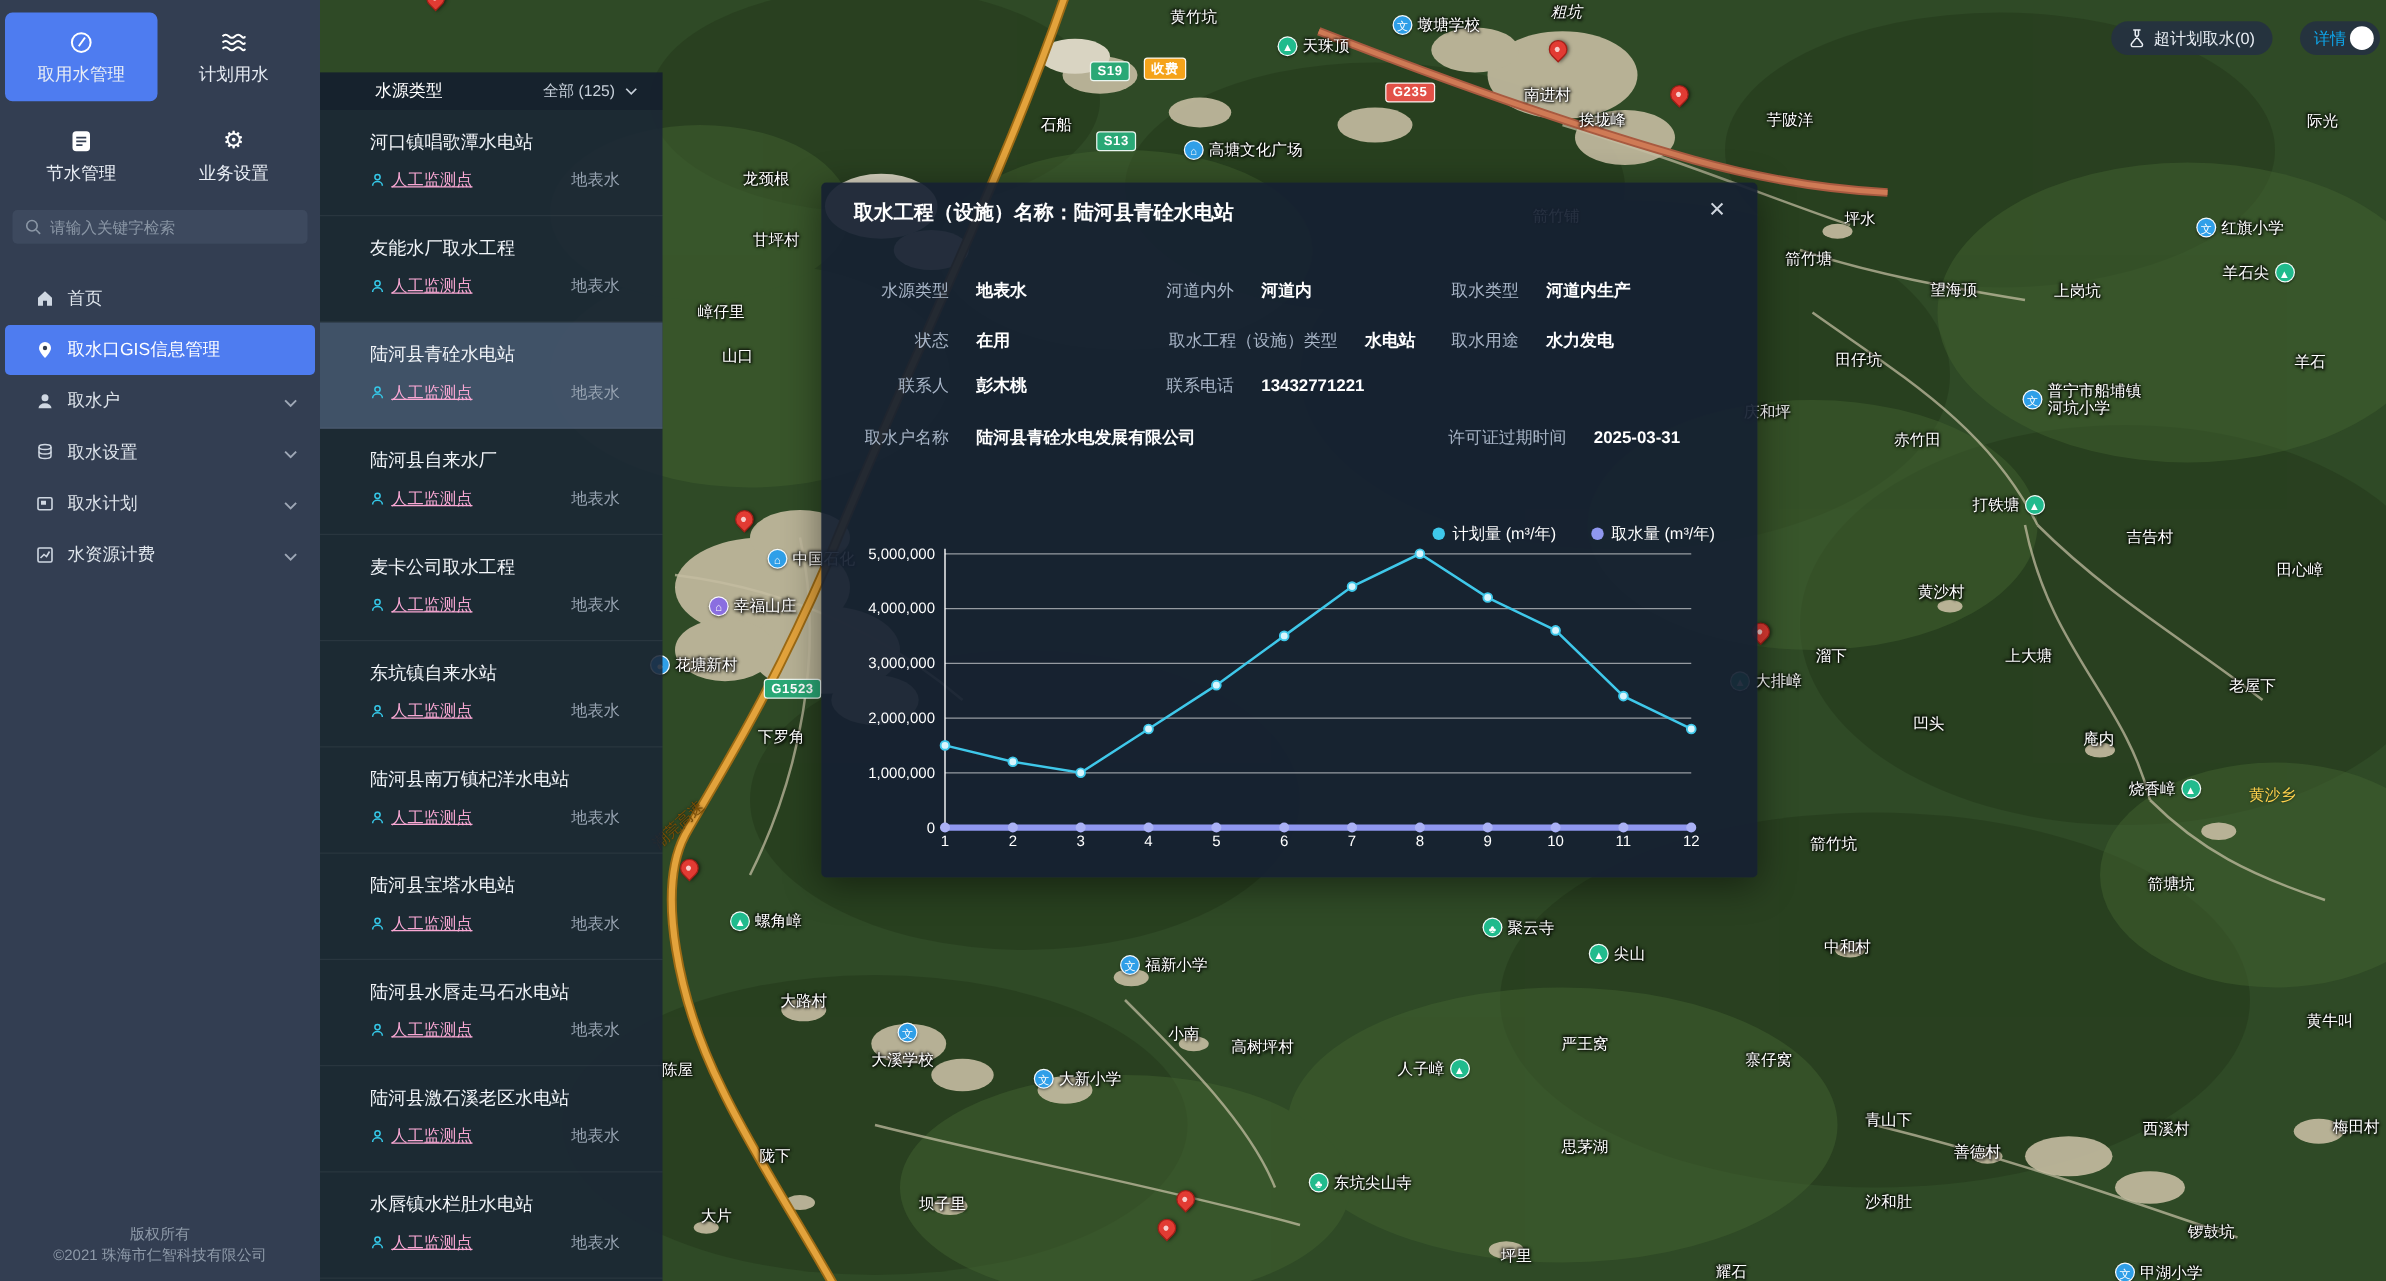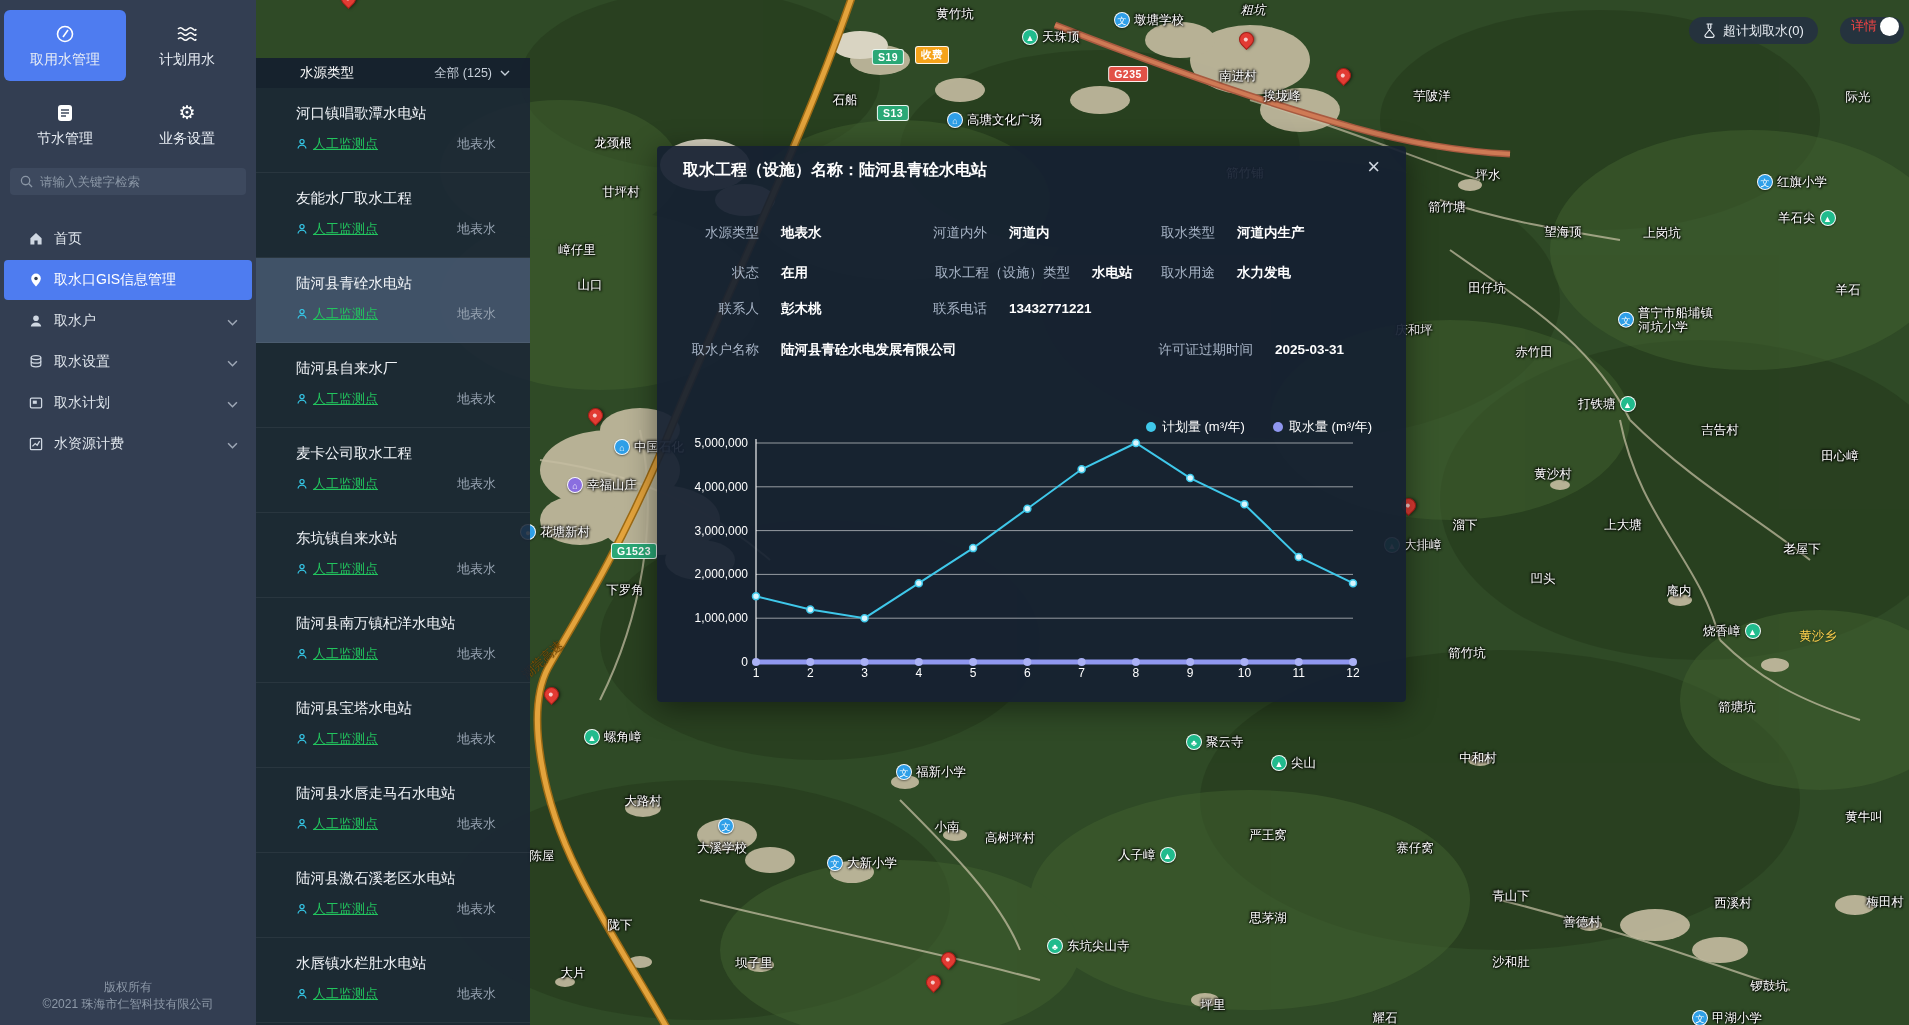--- a/index.html
+++ b/index.html
@@ -69,21 +69,21 @@
   .st-filter { height:30px; background:rgba(15,24,38,.45); display:flex; align-items:center;
     padding:0 20px 0 44px; color:#fff; font-size:13.5px; }
   .st-filter .fv { margin-left:auto; color:#c7d0da; font-size:12.5px; display:flex;
     align-items:center; gap:8px; cursor:pointer; }
   .st-list { }
   .st-item { height:85px; padding:16px 34px 0 40px; border-bottom:1px solid rgba(255,255,255,.06);
     cursor:pointer; }
   .st-item.sel { background:rgba(94,114,145,.55); }
   .st-name { color:#f2f5f9; font-size:14.5px; }
   .st-sub { margin-top:12px; display:flex; align-items:center; }
-  .st-mon { color:#22c55e; font-size:13px; text-decoration:underline; display:flex;
+  .st-mon { color:#f9a8d4; font-size:13px; text-decoration:underline; display:flex;
     align-items:center; gap:5px; cursor:pointer; }
   .st-src { margin-left:auto; color:#97a3b1; font-size:13px; }
 
   
   #modal { position:absolute; left:657px; top:146px; width:749px; height:556px; z-index:5;
     background:rgba(21,32,50,.93); border-radius:4px; box-shadow:0 6px 30px rgba(0,0,0,.45); }
   #modal .title { position:absolute; left:26px; top:14px; color:#fff; font-size:16px; font-weight:bold; }
   #modal .close { position:absolute; right:26px; top:10px; color:#cfd6df; font-size:22px;
     line-height:22px; cursor:pointer; }
   .fpair { position:absolute; display:flex; font-size:13.5px; line-height:17px; }
@@ -100,22 +100,22 @@
   .lg { display:flex; align-items:center; gap:6px; color:#fff; font-size:13px; }
   .lg .dot { width:10px; height:10px; border-radius:50%; }
   #chart { position:absolute; left:0; top:268px; }
   #chart text { font-size:12px; fill:#fff; }
 
   
   #overplan { position:absolute; left:1689px; top:17px; height:27px; z-index:6;
     background:rgba(36,48,66,.88); border-radius:14px; display:flex; align-items:center;
     gap:7px; padding:0 14px; color:#e8edf3; font-size:13px; cursor:pointer; }
   #detail-toggle { position:absolute; left:1840px; top:17px; width:64px; height:27px; z-index:6;
-    background:rgba(36,48,66,.88); border-radius:14px; display:flex; align-items:flex-start;
-    padding:0 5px 0 11px; color:#ef4444; font-size:13px; cursor:pointer; }
+    background:rgba(36,48,66,.88); border-radius:14px; display:flex; align-items:center;
+    padding:0 5px 0 11px; color:#0ea5e9; font-size:13px; cursor:pointer; }
   #detail-toggle .knob { margin-left:auto; width:19px; height:19px; border-radius:50%; background:#fff; }
 </style>
 </head>
 <body>
 
 <div id="app">
 
   <div id="map">
     <svg width="1909" height="1025">
       <rect width="1909" height="1025" fill="#2f4a26"></rect>
@@ -234,21 +234,21 @@
       <div class="mlabel ctr" style="left: 1840px; top: 456px;"><span>田心嶂</span></div>
       <div class="mlabel ctr" style="left: 1553px; top: 474px;"><span>黄沙村</span></div>
       <div class="mlabel ctr" style="left: 1465px; top: 525px;"><span>溜下</span></div>
       <div class="mlabel ctr" style="left: 1623px; top: 525px;"><span>上大塘</span></div>
       <div class="mlabel" style="left: 1384px; top: 545px;"><span class="mic mic-mtn">▲</span><span>大排嶂</span></div>
       <div class="mlabel ctr" style="left: 1802px; top: 549px;"><span>老屋下</span></div>
       <div class="mlabel ctr" style="left: 1543px; top: 579px;"><span>凹头</span></div>
       <div class="mlabel ctr" style="left: 1679px; top: 591px;"><span>庵内</span></div>
       <div class="mlabel" style="left: 1703px; top: 631px;"><span>烧香嶂</span><span class="mic mic-mtn">▲</span></div>
       <div class="mlabel ctr" style="left: 1818px; top: 636px; color: rgb(255, 210, 77); text-shadow: rgba(0, 0, 0, 0.6) 0px 0px 2px;"><span>黄沙乡</span></div>
-      <div class="mlabel ctr" style="left: 1467px; top: 653px; align-items: flex-end;"><span>箭竹坑</span></div>
+      <div class="mlabel ctr" style="left: 1467px; top: 675px; align-items: flex-end;"><span>箭竹坑</span></div>
       <div class="mlabel ctr" style="left: 1737px; top: 707px;"><span>箭塘坑</span></div>
       <div class="mlabel ctr" style="left: 643px; top: 801px;"><span>大路村</span></div>
       <div class="mlabel" style="left: 718px; top: 826px;"><span class="mic mic-school">文</span><span></span></div>
       <div class="mlabel ctr" style="left: 722px; top: 848px;"><span>大溪学校</span></div>
       <div class="mlabel" style="left: 827px; top: 863px;"><span class="mic mic-school">文</span><span>大新小学</span></div>
       <div class="mlabel" style="left: 896px; top: 772px;"><span class="mic mic-school">文</span><span>福新小学</span></div>
       <div class="mlabel ctr" style="left: 947px; top: 827px;"><span>小南</span></div>
       <div class="mlabel ctr" style="left: 1010px; top: 838px;"><span>高树坪村</span></div>
       <div class="mlabel" style="left: 1118px; top: 855px;"><span>人子嶂</span><span class="mic mic-mtn">▲</span></div>
       <div class="mlabel" style="left: 1186px; top: 742px;"><span class="mic mic-park">♣</span><span>聚云寺</span></div>

